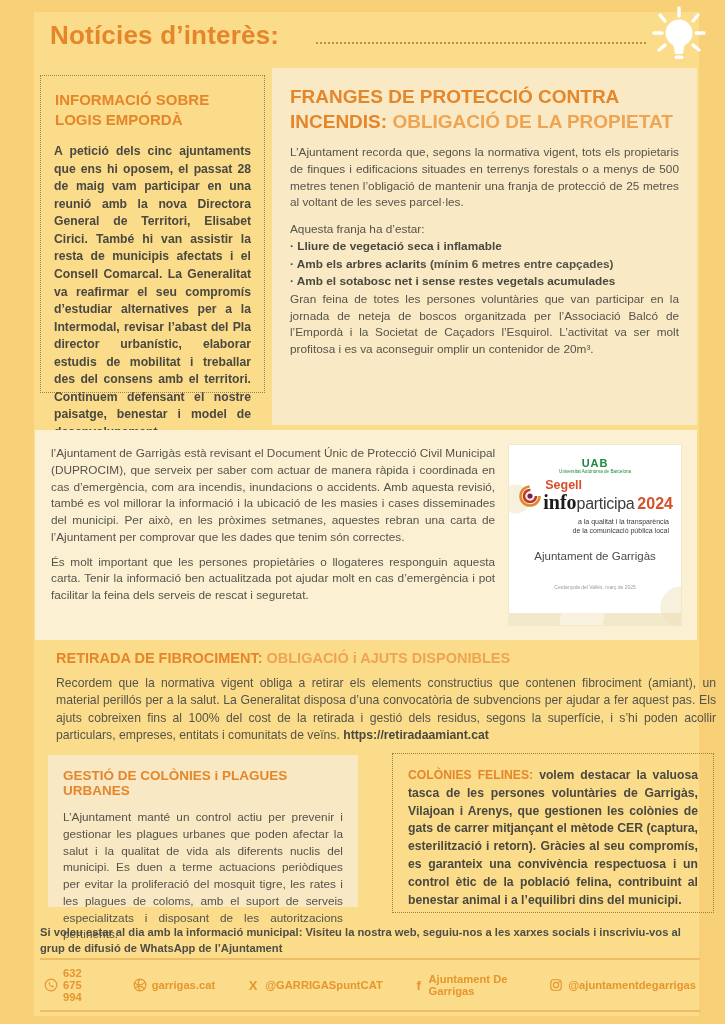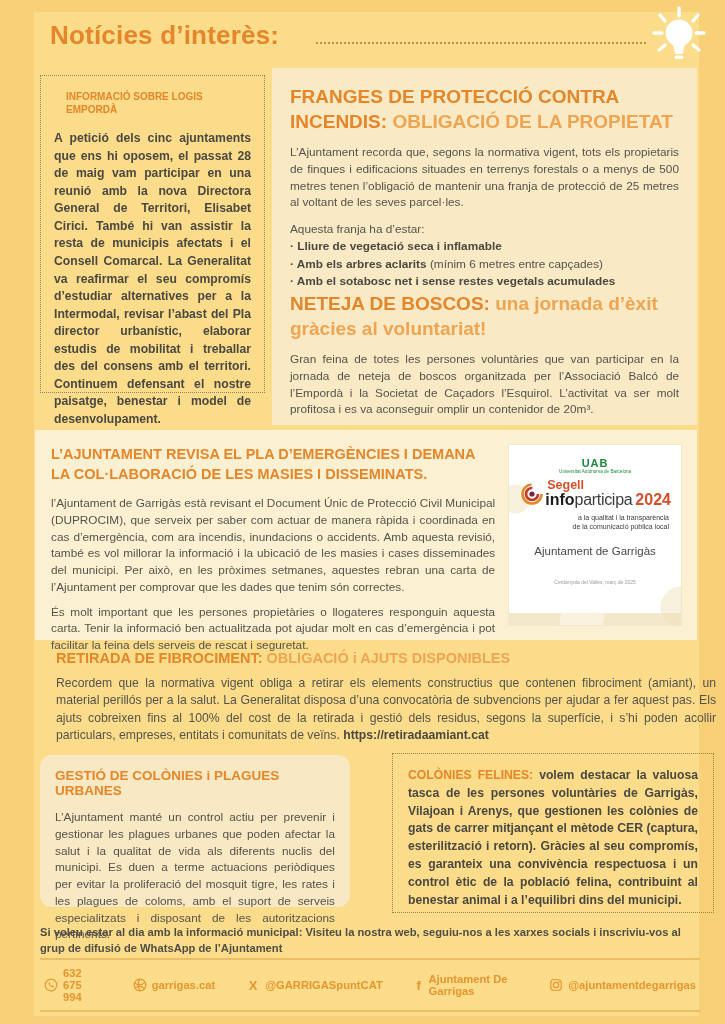--- a/index.html
+++ b/index.html
@@ -26,32 +26,32 @@
   .h-bold{color:#e5862b;font-weight:bold;}
   .h-light{color:#efa452;font-weight:bold;}
   .body-txt{color:#55534b;font-size:11.8px;line-height:1.42;text-align:justify;margin:0 0 10px 0;}
 
   
   .logis-box{
     left:40px;top:75px;width:225px;height:318px;
     border:1px dotted #93835c;
     padding:14px 13px;box-sizing:border-box;
   }
-  .logis-box h3{margin:0 0 14px 12px;font-size:10px;line-height:1.3;}
+  .logis-box h3{margin:0 0 14px 1px;font-size:15px;line-height:1.3;}
   .logis-box p{color:#4a4840;font-weight:bold;font-size:12.2px;line-height:1.44;text-align:justify;margin:0;}
 
   
   .franges-panel{
     left:272px;top:68px;width:425px;height:357px;
     background:#f9e9c4;
     padding:16px 18px;box-sizing:border-box;
   }
   .franges-panel h3{margin:0 0 10px 0;font-size:19px;line-height:1.32;}
   .bullet-line{color:#4a4840;font-size:11.8px;line-height:1.5;margin:0;}
-  .bullet-line .rest{font-weight:normal;color:#55534b;}
+  .bullet-line .rest{font-weight:bold;color:#55534b;}
   .neteja-head{margin:14px 0 3px 0;font-size:14.5px;line-height:1.3;}
 
   
   .mid-panel{
     left:35px;top:430px;width:662px;height:210px;
     background:#fbf1d2;
     padding:15px 16px;box-sizing:border-box;
     display:flex;gap:14px;
   }
   .mid-text{width:456px;}
@@ -67,39 +67,39 @@
     background-image:
       radial-gradient(circle at 4% 30%, rgba(222,196,120,.25) 0 14px, transparent 15px),
       radial-gradient(circle at 100% 90%, rgba(222,196,120,.25) 0 20px, transparent 21px);
   }
   .uab-name{color:#1d8a3c;font-weight:bold;font-size:11px;letter-spacing:1px;margin-top:4px;}
   .uab-sub{color:#1d8a3c;font-size:4.6px;line-height:1.2;}
   .seal-row{display:flex;align-items:center;justify-content:center;margin-top:4px;gap:2px;}
   .seal-texts{text-align:left;}
   .seal-segell{color:#d94f2b;font-weight:bold;font-size:12.5px;line-height:1;margin-left:2px;}
   .seal-line{line-height:1.1;white-space:nowrap;}
-  .seal-info{color:#1c1c1c;font-weight:bold;font-size:16px;}
+  .seal-info{color:#1c1c1c;font-weight:bold;font-size:20px;font-family:Liberation Serif, serif;}
   .seal-participa{color:#3c3c3c;font-size:16px;font-weight:300;letter-spacing:-.3px;}
   .seal-year{color:#d94f2b;font-weight:bold;font-size:16px;margin-left:3px;}
   .seal-tagline{font-size:7px;color:#3a3a3a;text-align:right;margin-top:4px;line-height:1.35;padding-right:4px;}
   .badge-recipient{font-size:11.5px;color:#4a4a4a;margin-top:14px;}
   .badge-footnote{font-size:5px;color:#9a9a9a;margin-top:22px;}
   .badge-band{position:absolute;left:0;right:0;bottom:0;height:12px;
     background:linear-gradient(100deg,#efe2bd 0 30%,#f7eed6 30% 55%,#efe2bd 55% 100%);opacity:.8;}
 
   
   .fibro{left:56px;top:650px;width:660px;}
   .fibro h3{margin:0 0 9px 0;font-size:14.5px;}
   .fibro p{font-size:12.2px;}
   .fibro a{color:#4a4840;font-weight:bold;text-decoration:none;}
 
   
   .plagues-box{
-    left:40px;top:755px;width:310px;height:152px;
-    background:#f8e8c3;border-radius:12px;
+    left:48px;top:755px;width:310px;height:152px;
+    background:#f8e8c3;border-radius:0;
     padding:13px 15px;box-sizing:border-box;
   }
   .plagues-box h3{margin:0 0 11px 0;font-size:13.5px;color:#e5862b;}
   .plagues-box p{margin:0;}
   .felines-box{
     left:392px;top:753px;width:322px;height:160px;
     border:1px dotted #9c8045;
     padding:13px 15px;box-sizing:border-box;
   }
   .felines-box p{margin:0;color:#4a4840;font-weight:bold;font-size:12.2px;line-height:1.46;text-align:justify;}
@@ -149,27 +149,25 @@
     <p>A petició dels cinc ajuntaments que ens hi oposem, el passat 28 de maig vam participar en una reunió amb la nova Directora General de Territori, Elisabet Cirici. També hi van assistir la resta de municipis afectats i el Consell Comarcal. La Generalitat va reafirmar el seu compromís d’estudiar alternatives per a la Intermodal, revisar l’abast del Pla director urbanístic, elaborar estudis de mobilitat i treballar des del consens amb el territori. Continuem defensant el nostre paisatge, benestar i model de desenvolupament.</p>
   </section>
 
   <section class="layer franges-panel">
     <h3><span class="h-bold">FRANGES DE PROTECCIÓ CONTRA INCENDIS:</span><span class="h-light"> OBLIGACIÓ DE LA PROPIETAT</span></h3>
     <p class="body-txt">L’Ajuntament recorda que, segons la normativa vigent, tots els propietaris de finques i edificacions situades en terrenys forestals o a menys de 500 metres tenen l’obligació de mantenir una franja de protecció de 25 metres al voltant de les seves parcel·les.</p>
     <p class="body-txt" style="margin-bottom:0;">Aquesta franja ha d’estar:</p>
     <p class="bullet-line"><b>· Lliure de vegetació seca i inflamable</b><span class="rest"></span></p>
     <p class="bullet-line"><b>· Amb els arbres aclarits</b><span class="rest"> (mínim 6 metres entre capçades)</span></p>
     <p class="bullet-line"><b>· Amb el sotabosc net i sense restes vegetals acumulades</b><span class="rest"></span></p>
-    <h3 class="neteja-head"><span class="h-bold">NETEJA DE BOSCOS:</span><span class="h-light"> una jornada d’èxit gràcies al voluntariat!</span></h3>
     <p class="body-txt">Gran feina de totes les persones voluntàries que van participar en la jornada de neteja de boscos organitzada per l’Associació Balcó de l’Empordà i la Societat de Caçadors l’Esquirol. L’activitat va ser molt profitosa i es va aconseguir omplir un contenidor de 20m³.</p>
   </section>
 
   <section class="layer mid-panel">
     <div class="mid-text">
-      <h3>L’AJUNTAMENT REVISA EL PLA D’EMERGÈNCIES I DEMANA LA COL·LABORACIÓ DE LES MASIES I DISSEMINATS.</h3>
       <p class="body-txt">l’Ajuntament de Garrigàs està revisant el Document Únic de Protecció Civil Municipal (DUPROCIM), que serveix per saber com actuar de manera ràpida i coordinada en cas d’emergència, com ara incendis, inundacions o accidents. Amb aquesta revisió, també es vol millorar la informació i la ubicació de les masies i cases disseminades del municipi. Per això, en les pròximes setmanes, aquestes rebran una carta de l’Ajuntament per comprovar que les dades que tenim són correctes.</p>
       <p class="body-txt">És molt important que les persones propietàries o llogateres responguin aquesta carta. Tenir la informació ben actualitzada pot ajudar molt en cas d’emergència i pot facilitar la feina dels serveis de rescat i seguretat.</p>
     </div>
     <div class="badge-card">
       <div class="uab-name">UAB</div>
       <div class="uab-sub">Universitat Autònoma de Barcelona</div>
       <div class="seal-row">
         <span class="ci-glyph" style="width:24px;height:24px;">
           <svg width="24" height="24" viewBox="0 0 24 24" fill="none">
             <circle cx="13" cy="12" r="9.5" stroke="#e08a2e" stroke-width="2.6" stroke-dasharray="44 16"></circle>

